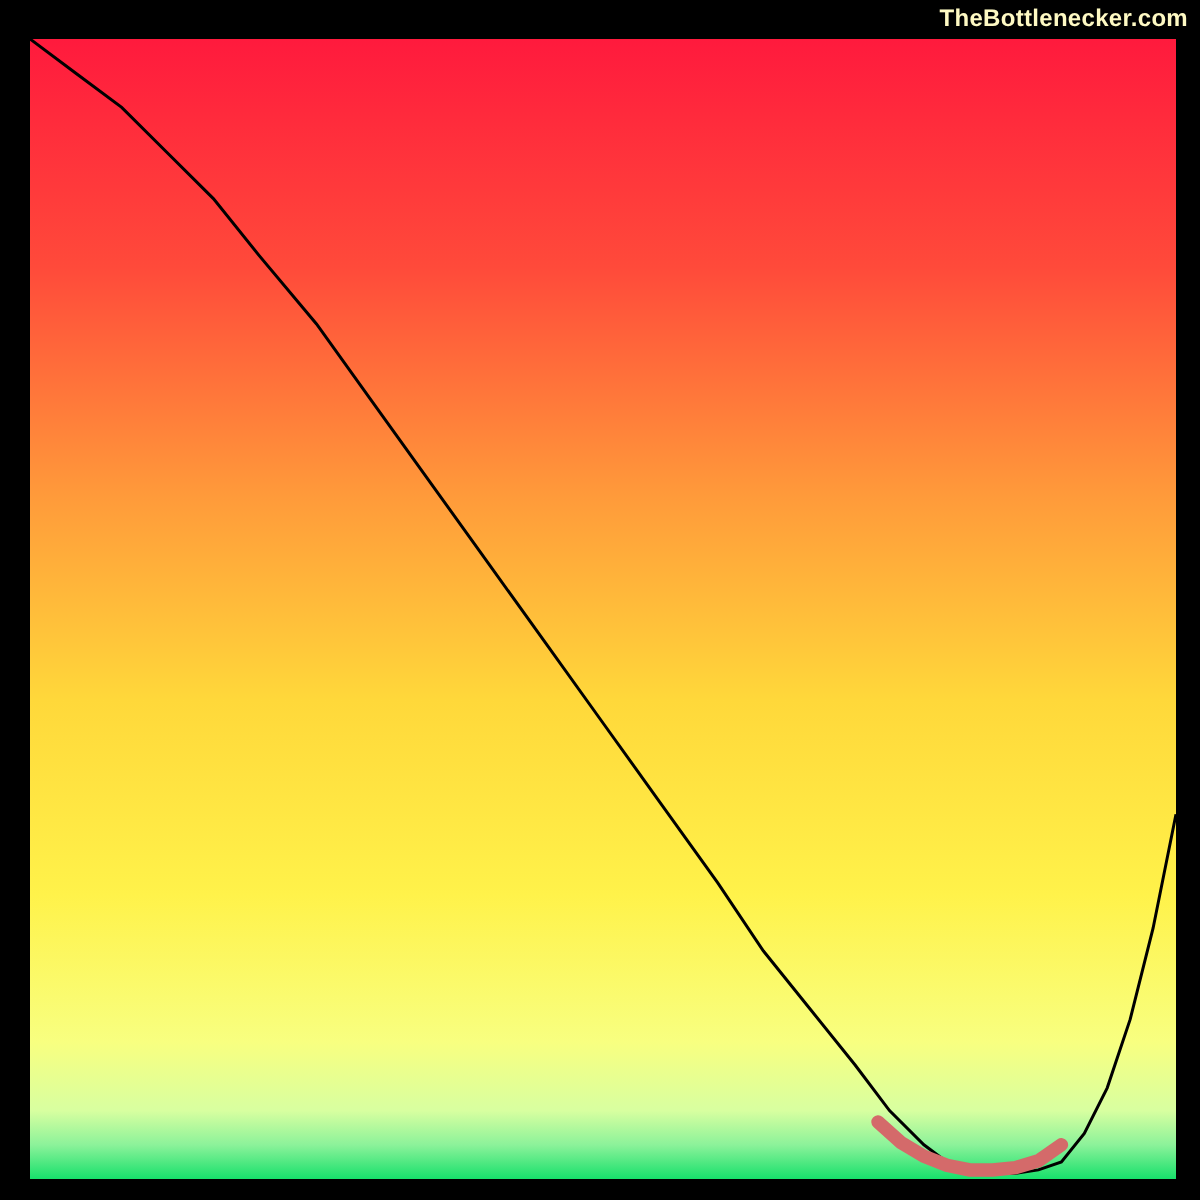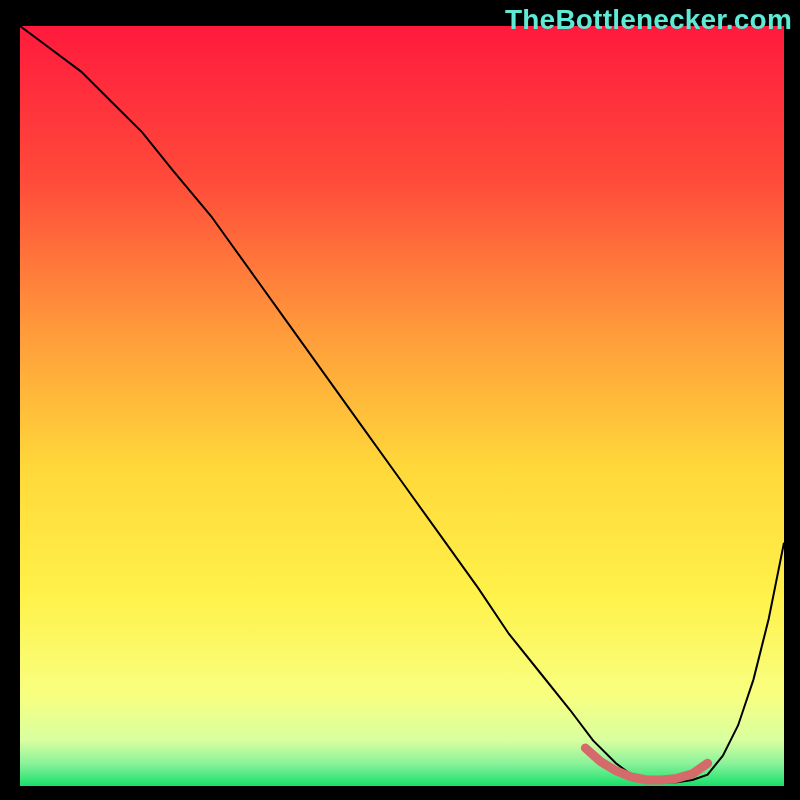--- a/index.html
+++ b/index.html
@@ -14,22 +14,22 @@
   .outer {
     width: 800px;
     height: 800px;
     background: #000;
     position: relative;
   }
   .watermark {
     position: absolute;
     top: 4px;
     right: 8px;
-    color: #5eead4;
-    font-size: 28px;
+    color: #fef9c3;
+    font-size: 16px;
     font-weight: 600;
     letter-spacing: 0.2px;
     z-index: 20;
   }
   .frame {
     position: absolute;
     top: 26px;
     left: 20px;
     width: 764px;
     height: 760px;

